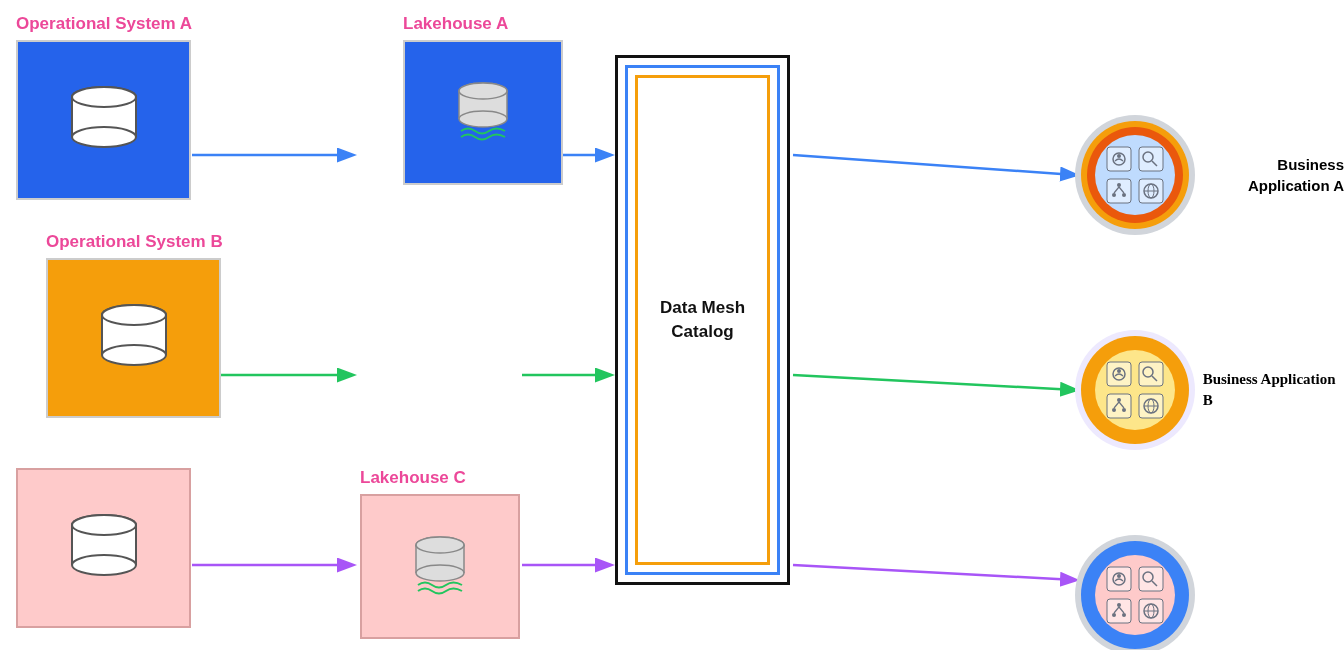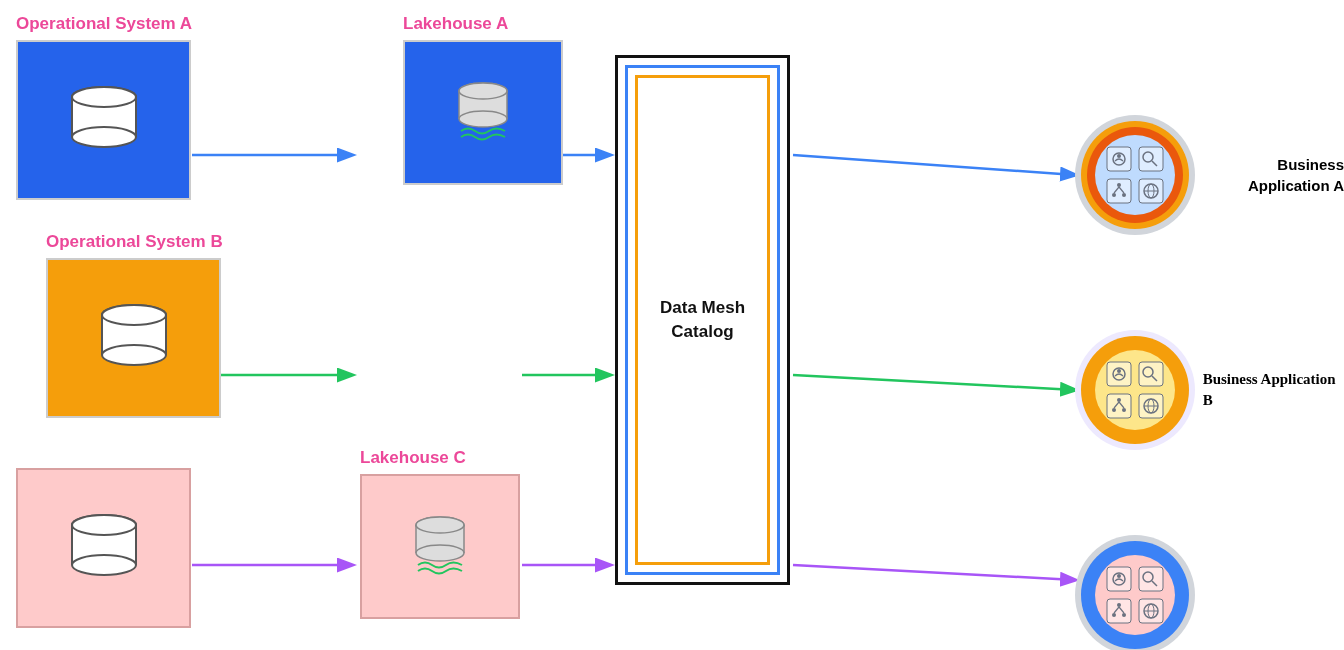--- a/index.html
+++ b/index.html
@@ -207,21 +207,21 @@
         <ellipse cx="45" cy="22" rx="32" ry="10" fill="white" stroke="#555" stroke-width="2"></ellipse>
         <rect x="13" y="22" width="64" height="40" fill="white" stroke="none"></rect>
         <line x1="13" y1="22" x2="13" y2="62" stroke="#555" stroke-width="2"></line>
         <line x1="77" y1="22" x2="77" y2="62" stroke="#555" stroke-width="2"></line>
         <ellipse cx="45" cy="62" rx="32" ry="10" fill="white" stroke="#555" stroke-width="2"></ellipse>
         <ellipse cx="45" cy="22" rx="32" ry="10" fill="white" stroke="#555" stroke-width="2"></ellipse>
       </svg>
     </div>
   </div>
 
-  <div style="position:absolute; left:360px; top:448px;">
+  <div style="position:absolute; left:360px; top:468px;">
     <div class="node-label">Lakehouse C</div>
     <div class="lake-box lake-box-c">
       <svg class="lake-icon" viewBox="0 0 80 80">
         <ellipse cx="40" cy="18" rx="24" ry="8" fill="#ddd" stroke="#888" stroke-width="1.5"></ellipse>
         <rect x="16" y="18" width="48" height="28" fill="#ddd" stroke="none"></rect>
         <line x1="16" y1="18" x2="16" y2="46" stroke="#888" stroke-width="1.5"></line>
         <line x1="64" y1="18" x2="64" y2="46" stroke="#888" stroke-width="1.5"></line>
         <ellipse cx="40" cy="46" rx="24" ry="8" fill="#ddd" stroke="#888" stroke-width="1.5"></ellipse>
         <ellipse cx="40" cy="18" rx="24" ry="8" fill="#ddd" stroke="#888" stroke-width="1.5"></ellipse>
         <path d="M18 58 Q25 53 32 58 Q39 63 46 58 Q53 53 62 58" fill="none" stroke="#22C55E" stroke-width="2"></path>

